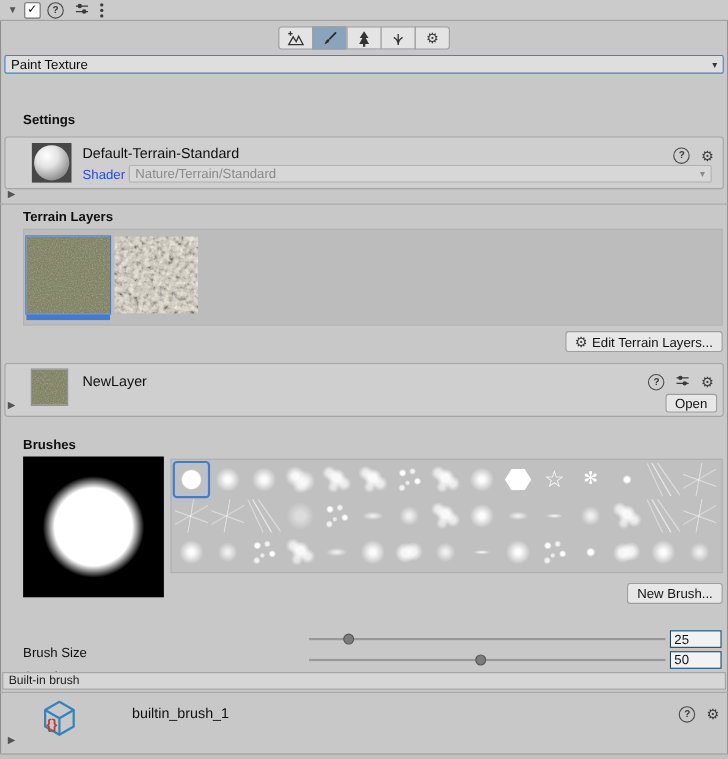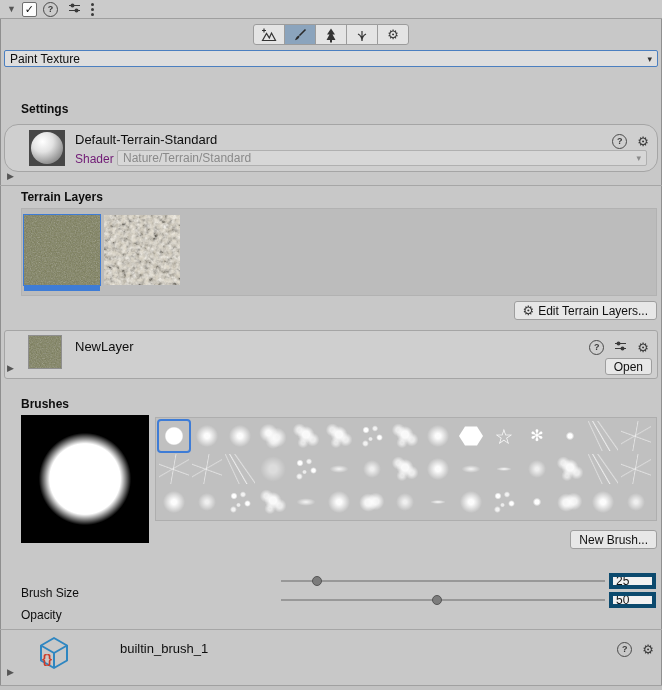--- a/index.html
+++ b/index.html
@@ -36,28 +36,28 @@
     border:1px solid #4b7fc0;border-radius:2px;display:flex;align-items:center;padding:0 5px;box-sizing:border-box;}
   .dd-arrow{margin-left:auto;font-size:9px;color:#333;}
   .helpbox{position:absolute;top:71px;left:4px;right:4px;height:18px;background:#d3d3d3;
     border:1px solid #a2a2a2;border-radius:2px;display:flex;align-items:center;padding:0 5px;
     font-size:11px;color:#1c1c1c;box-sizing:border-box;}
 
   .seclabel{position:absolute;left:21px;font-weight:bold;}
 
   
   .matbox{position:absolute;top:124px;left:4px;right:4px;height:46px;background:#cfcfcf;
-    border:1px solid #a5a5a5;border-radius:14px;}
+    border:1px solid #a5a5a5;border-radius:3px;}
   .sphere{position:absolute;left:24px;top:5px;width:36px;height:36px;background:#474747;
     display:flex;align-items:center;justify-content:center;}
   .sphere i{width:32px;height:32px;border-radius:50%;
     background:radial-gradient(circle at 36% 30%,#ffffff,#e2e2e2 35%,#9a9a9a 70%,#636363 100%);}
   .mat-title{position:absolute;left:70px;top:7px;font-size:13px;}
   .mat-icons{position:absolute;right:8px;top:9px;}
-  .shader-label{position:absolute;left:70px;top:27px;color:#701a75;}
+  .shader-label{position:absolute;left:70px;top:27px;color:#1d4ed8;}
   .shader-dd{position:absolute;left:112px;right:10px;top:25px;height:16px;background:#d7d7d7;
     border:1px solid #b0b0b0;border-radius:2px;color:#8a8a8a;display:flex;align-items:center;
     padding:0 5px;box-sizing:border-box;}
   .shader-dd .dd-arrow{color:#8a8a8a;}
 
   .foldout{position:absolute;color:#555;font-size:9px;line-height:1;}
   .hsep{position:absolute;left:0;right:0;height:0;border-top:1px solid #a6a6a6;}
 
   
   .palette{position:absolute;top:208px;left:21px;right:5px;height:88px;background:#bcbcbc;
@@ -121,21 +121,21 @@
   .b-cloud{background-image:radial-gradient(circle at 38% 52%,rgba(255,255,255,.85) 0 14%,transparent 38%),
     radial-gradient(circle at 62% 48%,rgba(255,255,255,.8) 0 13%,transparent 36%);}
 
   .newbrush{position:absolute;top:530px;right:5px;margin-left:12px;}
 
   .rowlabel{position:absolute;left:21px;height:14px;line-height:14px;margin-top:12px;}
   .slider{position:absolute;left:281px;width:324px;height:14px;}
   .slider .track{position:absolute;left:0;right:0;top:6px;height:2px;background:#989898;}
   .slider .thumb{position:absolute;top:2px;width:10px;height:10px;border-radius:50%;background:#7c7c7c;
     border:1px solid #565656;box-sizing:border-box;transform:translateX(-50%);}
-  .numfield{position:absolute;left:609px;width:47px;height:16px;background:#f2f2f2;border:4px solid #0c4a6e;
+  .numfield{position:absolute;left:609px;width:47px;height:16px;background:#f2f2f2;border:1px solid #0c4a6e;
     font-family:"Liberation Sans",sans-serif;font-size:12px;padding:0 3px;box-sizing:border-box;color:#111;}
 
   .builtinbar{position:absolute;top:611px;left:2px;right:2px;height:16px;background:#d6d6d6;
     border:1px solid #a2a2a2;display:flex;align-items:center;padding:0 5px;font-size:11px;
     color:#1d1d1d;box-sizing:border-box;}
 
   .so-icon{position:absolute;left:36px;top:635px;width:36px;height:36px;}
   .bottom-title{position:absolute;left:82px;top:641px;font-size:13px;padding-left:38px;}
   .bottom-icons{position:absolute;right:8px;top:642px;}
   .footer{position:absolute;left:0;right:0;bottom:0;height:4px;background:#c2c2c2;border-top:1px solid #a0a0a0;}
@@ -359,20 +359,23 @@
   </div>
   <input class="numfield" style="top: 573px;" value="25">
 
   <div class="rowlabel" style="top:596px;">Opacity</div>
   <div class="slider" style="top:593px;">
     <div class="track"></div>
     <div class="thumb" style="left: 48%;"></div>
   </div>
   <input class="numfield" style="top: 592px;" value="50">
 
+  <div class="builtinbar">
+    <span>Built-in brush</span>
+  </div>
 
   <div class="hsep" style="top:629px;"></div>
 
   <div class="so-icon">
     <svg viewBox="0 0 36 36">
       <g fill="none" stroke="#2e86c1" stroke-width="2" stroke-linejoin="round">
         <path d="M18 3l13 7.5v15L18 33 5 25.5v-15z"></path>
         <path d="M5 10.5l13 7.5 13-7.5M18 18v15"></path>
       </g>
       <text x="11" y="28" text-anchor="middle" font-family="Liberation Sans, sans-serif" font-size="13" font-weight="bold" fill="#cc3a27">{}</text>

